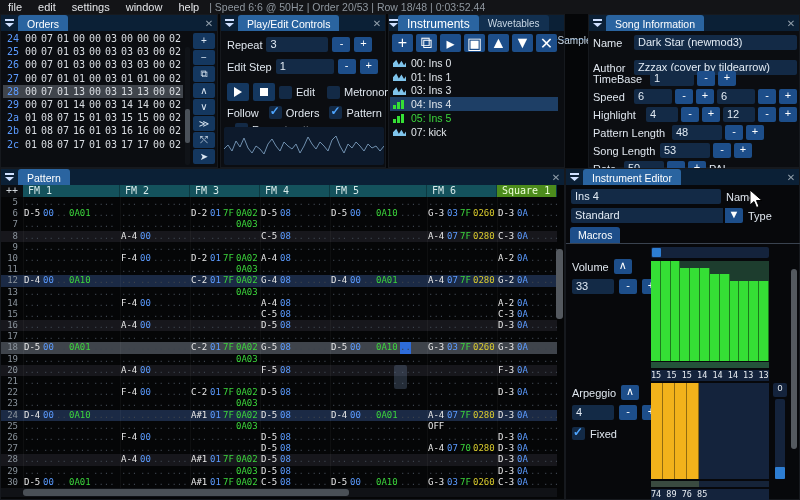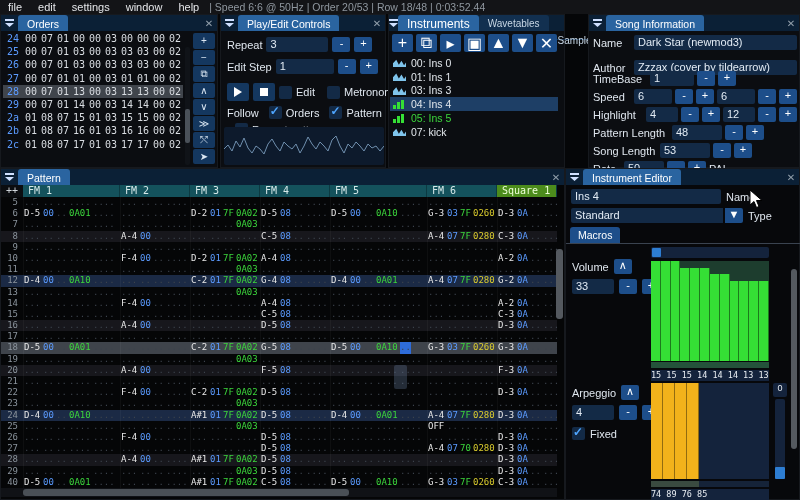--- a/index.html
+++ b/index.html
@@ -739,21 +739,21 @@
           <span class="pnum">29</span>
           <span class="pcell" style="width: 97px;"><span class="seg w3 s-dim">...</span><span class="seg w2 s-dim">..</span><span class="seg w2 s-dim">..</span><span class="seg w4 s-dim">....</span><span class="seg w4 s-dim">....</span></span>
           <span class="pcell" style="width: 70px;"><span class="seg w3 s-dim">...</span><span class="seg w2 s-dim">..</span><span class="seg w2 s-dim">..</span><span class="seg w4 s-dim">....</span></span>
           <span class="pcell" style="width: 70px;"><span class="seg w3 s-dim">...</span><span class="seg w2 s-dim">..</span><span class="seg w2 s-dim">..</span><span class="seg w4 s-fg">0A03</span></span>
           <span class="pcell" style="width: 70px;"><span class="seg w3 s-note">D-5</span><span class="seg w2 s-ins">08</span><span class="seg w2 s-dim">..</span><span class="seg w4 s-dim">....</span></span>
           <span class="pcell" style="width: 97px;"><span class="seg w3 s-dim">...</span><span class="seg w2 s-dim">..</span><span class="seg w2 s-dim">..</span><span class="seg w4 s-dim">....</span><span class="seg w4 s-dim">....</span></span>
           <span class="pcell" style="width: 70px;"><span class="seg w3 s-dim">...</span><span class="seg w2 s-dim">..</span><span class="seg w2 s-dim">..</span><span class="seg w4 s-dim">....</span></span>
           <span class="pcell" style="width: 60px;"><span class="seg w3 s-note">D-3</span><span class="seg w2 s-ins">0A</span><span class="seg w2 s-dim">..</span><span class="seg w4 s-dim">....</span></span>
         </div>
         <div class="prow">
-          <span class="pnum">40</span>
+          <span class="pnum">30</span>
           <span class="pcell" style="width: 97px;"><span class="seg w3 s-note">D-5</span><span class="seg w2 s-ins">00</span><span class="seg w2 s-dim">..</span><span class="seg w4 s-fg">0A01</span><span class="seg w4 s-dim">....</span></span>
           <span class="pcell" style="width: 70px;"><span class="seg w3 s-dim">...</span><span class="seg w2 s-dim">..</span><span class="seg w2 s-dim">..</span><span class="seg w4 s-dim">....</span></span>
           <span class="pcell" style="width: 70px;"><span class="seg w3 s-note">A#1</span><span class="seg w2 s-ins">01</span><span class="seg w2 s-vol">7F</span><span class="seg w4 s-fg">0A02</span></span>
           <span class="pcell" style="width: 70px;"><span class="seg w3 s-note">C-5</span><span class="seg w2 s-ins">08</span><span class="seg w2 s-dim">..</span><span class="seg w4 s-dim">....</span></span>
           <span class="pcell" style="width: 97px;"><span class="seg w3 s-note">D-5</span><span class="seg w2 s-ins">00</span><span class="seg w2 s-dim">..</span><span class="seg w4 s-fg">0A10</span><span class="seg w4 s-dim">....</span></span>
           <span class="pcell" style="width: 70px;"><span class="seg w3 s-note">G-3</span><span class="seg w2 s-ins">03</span><span class="seg w2 s-vol">7F</span><span class="seg w4 s-fy">0260</span></span>
           <span class="pcell" style="width: 60px;"><span class="seg w3 s-note">C-3</span><span class="seg w2 s-ins">0A</span><span class="seg w2 s-dim">..</span><span class="seg w4 s-dim">....</span></span>
         </div>
       </div>
     <div class="pat-artifact"></div>

